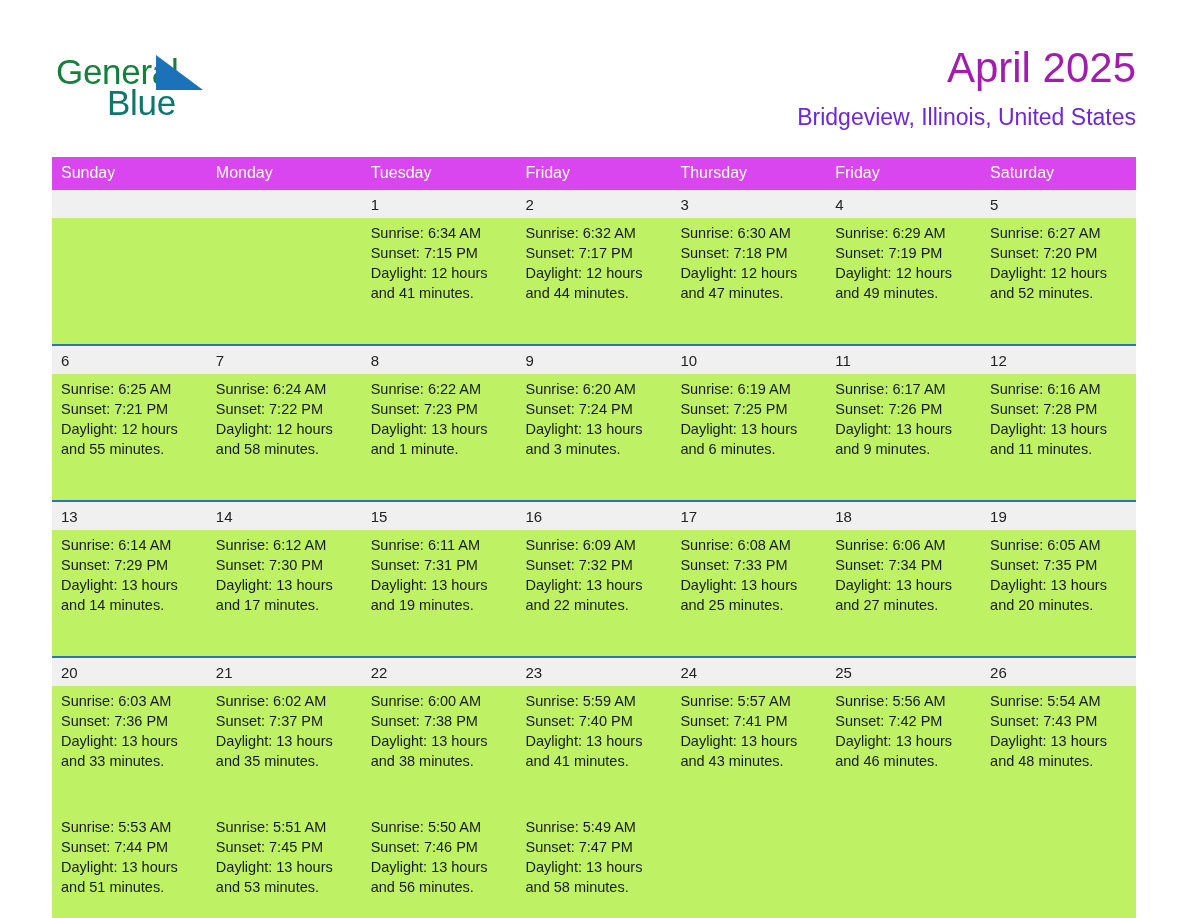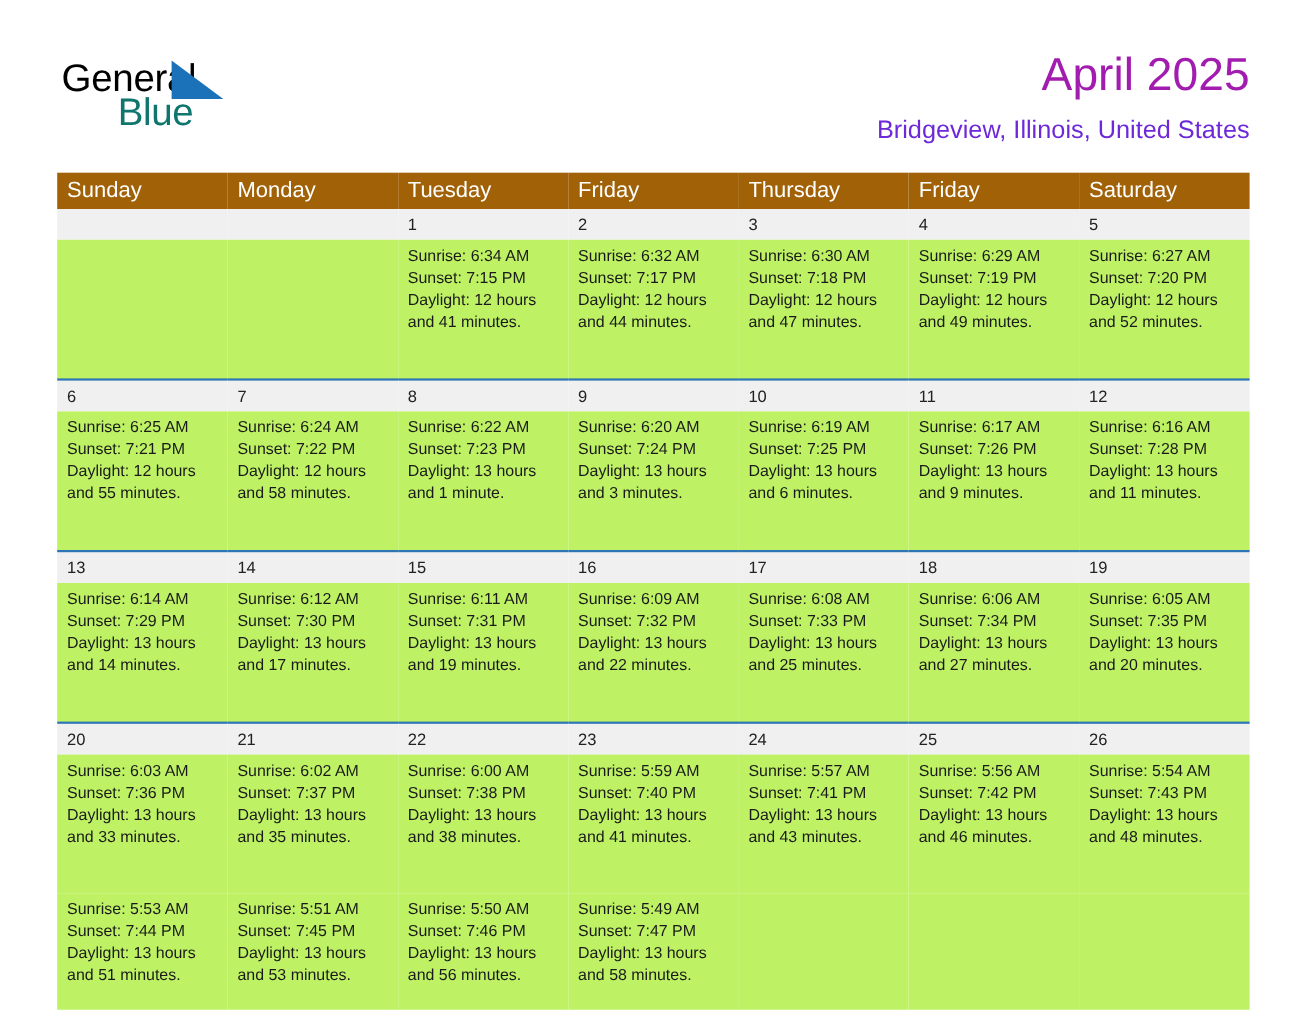--- a/index.html
+++ b/index.html
@@ -35,21 +35,21 @@
     top: 10px;
     width: 250px;
     height: 80px;
   }
   .logo-general {
     position: absolute;
     left: 0;
     top: 0;
     font-size: 35px;
     line-height: 40px;
-    color: #000000;
+    color: #15803d;
     letter-spacing: -0.3px;
     font-family: "Liberation Sans", sans-serif;
   }
   .logo-tri {
     position: absolute;
     left: 100px;
     top: 3px;
     width: 0;
     height: 0;
     border-left: 47px solid #1b72b8;
@@ -95,23 +95,23 @@
     width: 1084px;
   }
   table.cal {
     border-collapse: collapse;
     table-layout: fixed;
     width: 1084px;
   }
   table.cal col { width: 154.85px; }
 
   thead th {
-    background: #a16207;
+    background: #d946ef;
     color: #ffffff;
-    font-size: 20px;
+    font-size: 16px;
     font-weight: normal;
     text-align: left;
     padding: 7px 0 8px 9px;
     height: 18px;
     line-height: 18px;
     border: 0;
     margin-top: 28px;
   }
 
   tr.week-num td {

